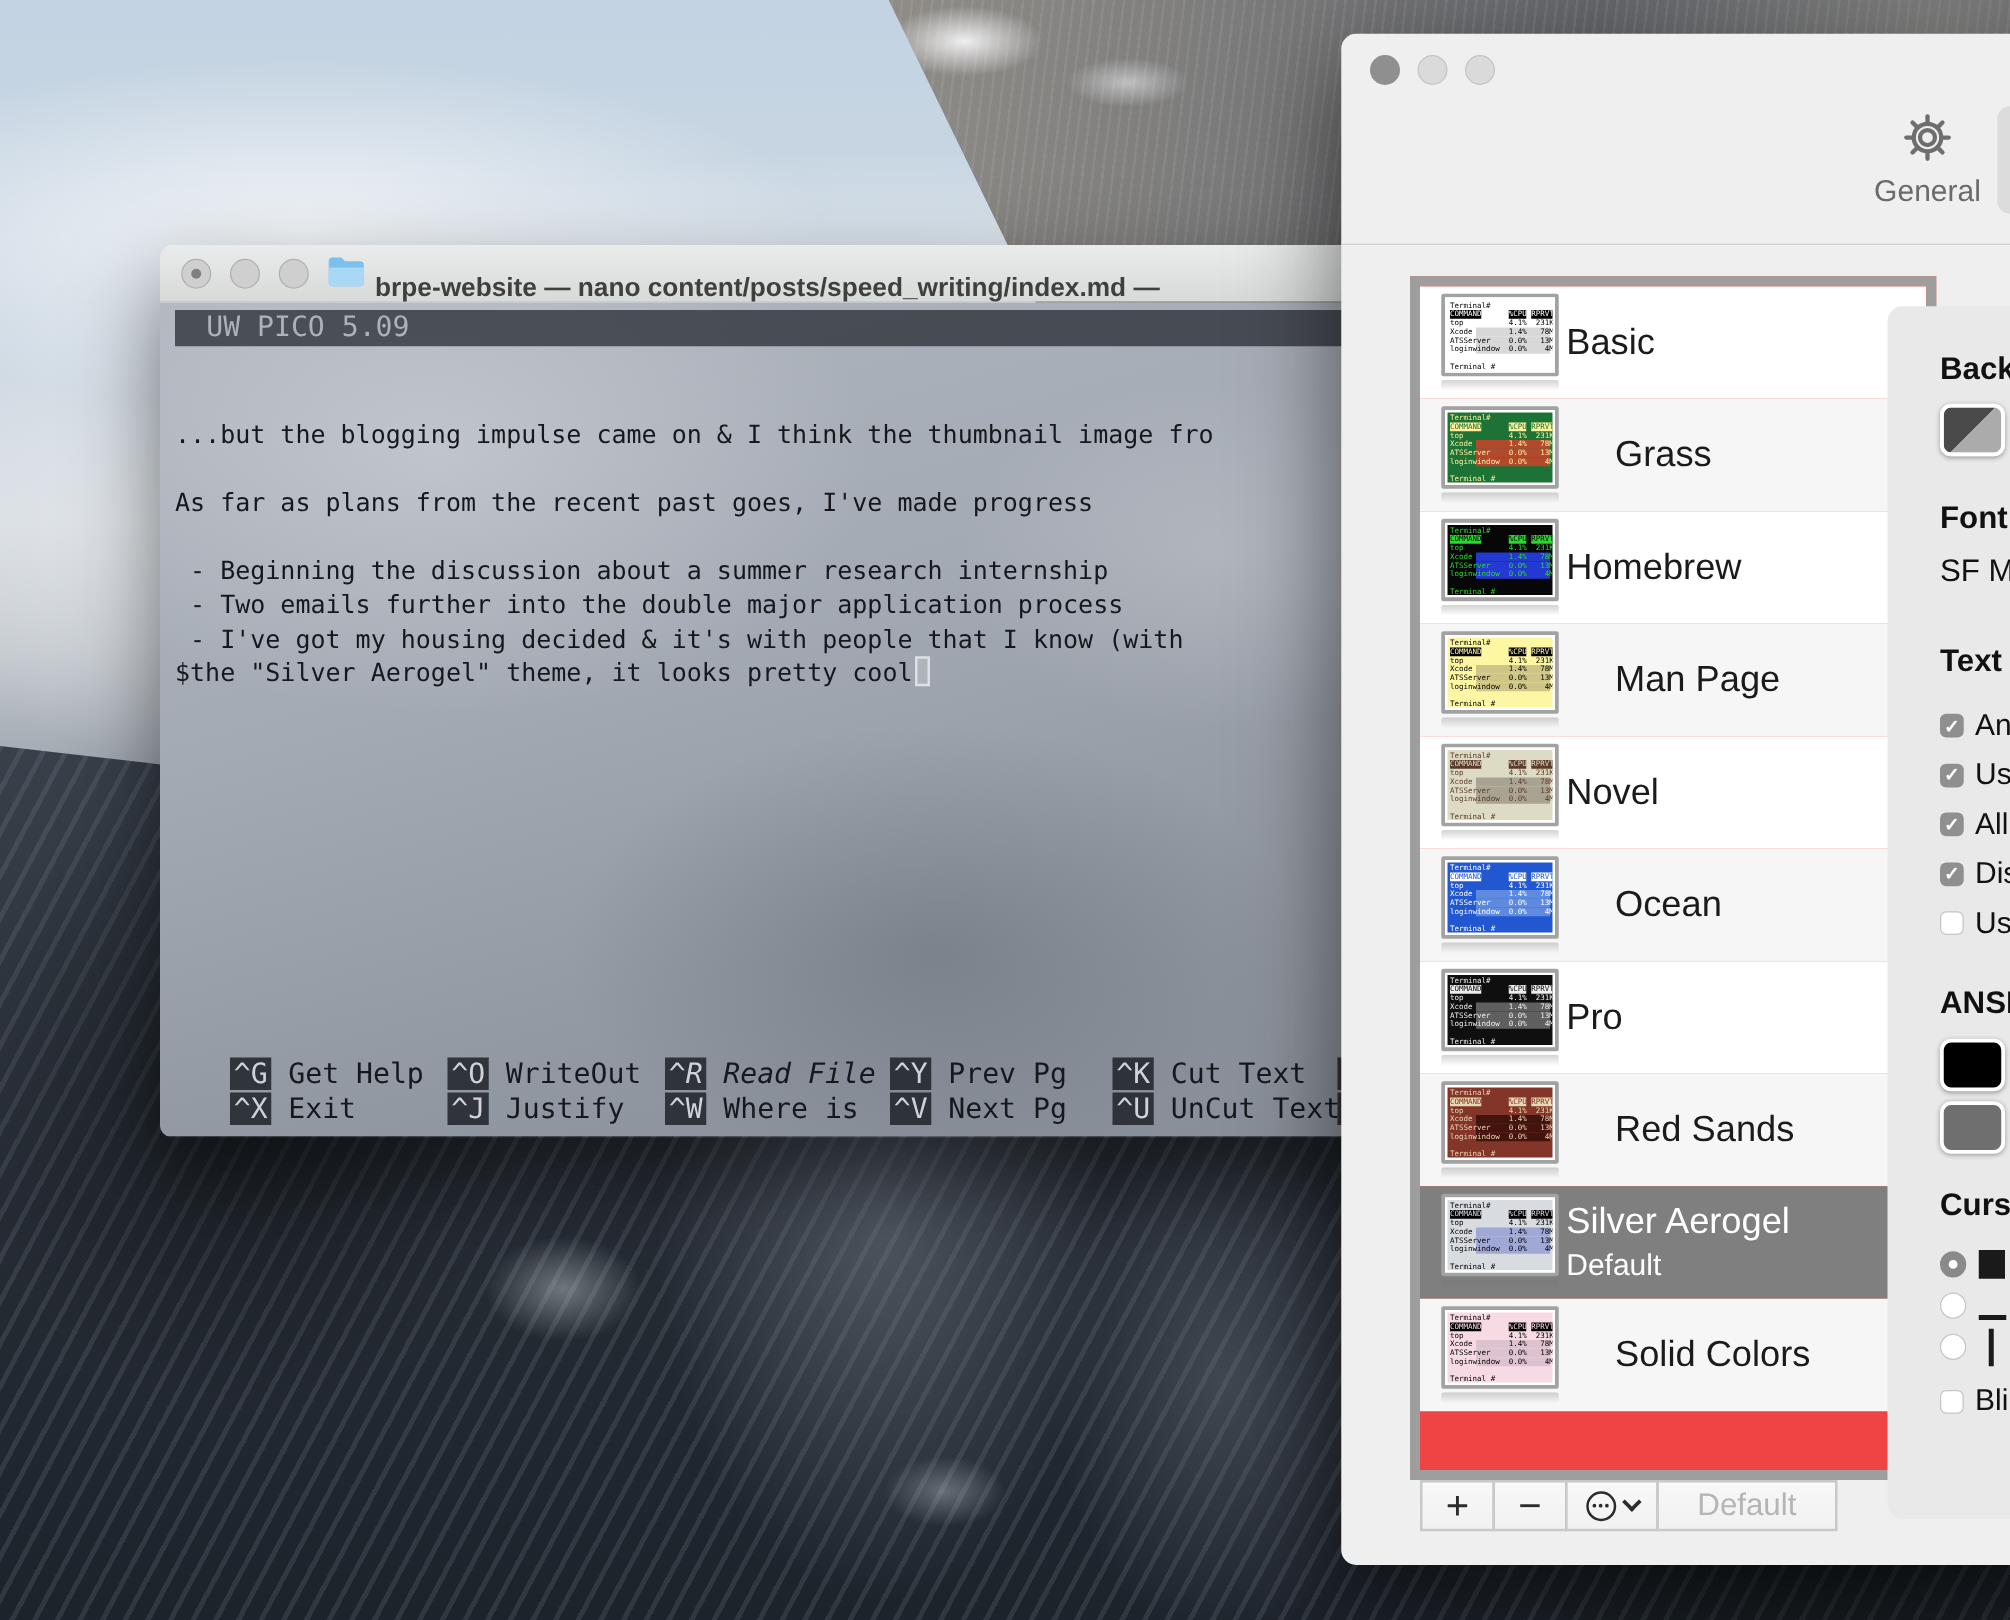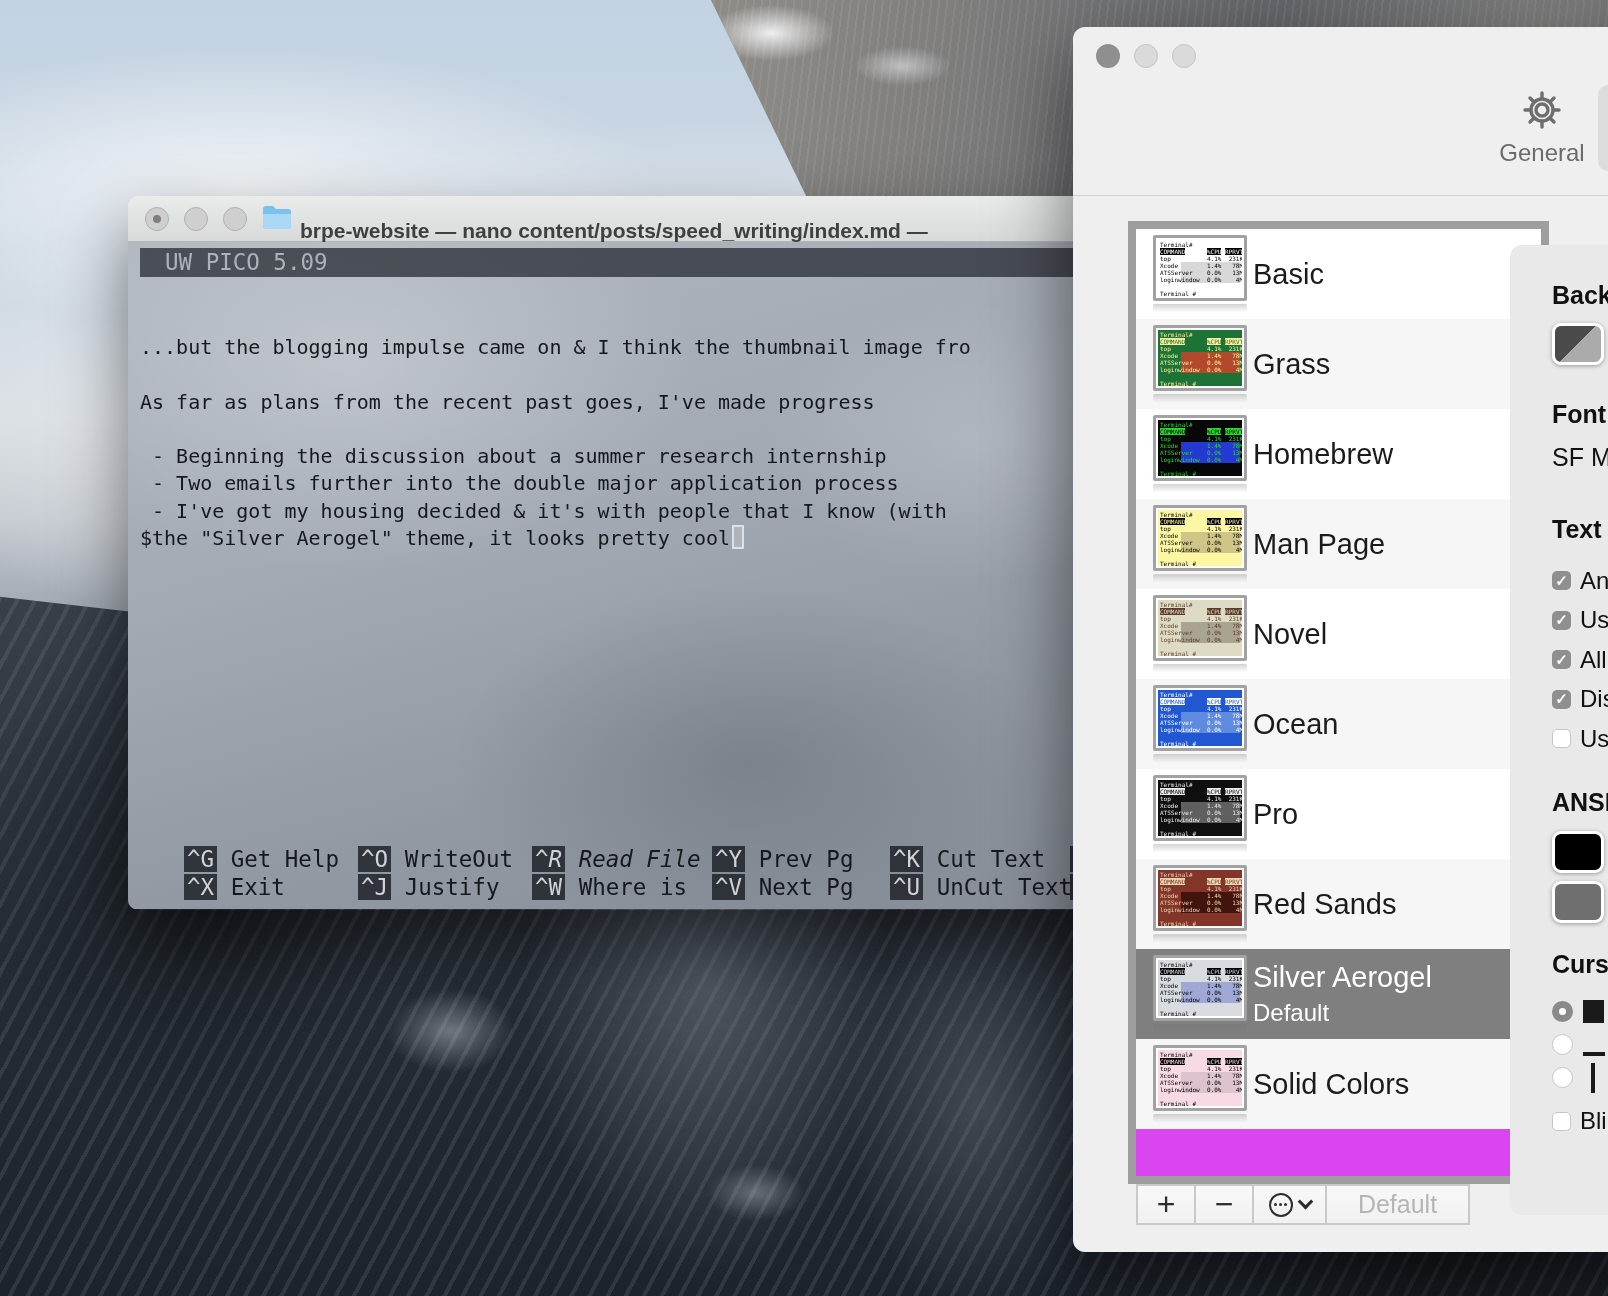--- a/index.html
+++ b/index.html
@@ -82,23 +82,23 @@
   .prefs .tl { width:24px; height:24px; top:17px; }
   .tl-close-p { left:23px; background:#8f8f8f; }
   .tl-min-p { left:61px; background:#dadada; border:1px solid #c4c4c4; }
   .tl-max-p { left:99px; background:#dadada; border:1px solid #c4c4c4; }
   .toolbar-item { position:absolute; left:419px; top:62px; width:100px; text-align:center; }
   .toolbar-item .tb-label { display:block; margin-top:4px; font-size:24px; color:#6b6b6b; }
   .tab-sliver { position:absolute; left:525px; top:58px; width:220px; height:86px;
     background:#dcdcdc; border-radius:10px; }
 
   .profiles-list { position:absolute; left:55px; top:194px; width:421px; height:963px;
-    border:8px solid #9e9e9e; background:#d946ef; overflow:hidden; }
+    border:8px solid #9e9e9e; background:#ef4444; overflow:hidden; }
   .profile-row { height:90px; display:flex; align-items:center; padding-left:17px; background:#fff; }
-  .profile-row.alt { background:#f6f6f6; }
+  .profile-row.alt { background:#f6f6f6;gap:39px; }
   .profile-row.selected { background:#7f7f7f; }
   .thumb-col { width:94px; flex:0 0 94px; display:flex; flex-direction:column; align-items:center; }
   .thumb-frame { width:94px; height:66px; border:3px solid #a2a2a2; border-radius:2px; background:#fff; }
   .thumb-screen { width:100%; height:100%; border:2px solid #fff; padding:1px 2px; overflow:hidden; }
   .tline { font-family:"DejaVu Sans Mono", monospace; font-size:6px; line-height:7px; white-space:pre; }
   .reflection { width:94px; height:10px; margin-top:3px; border-radius:2px;
     background:linear-gradient(180deg, rgba(110,110,110,.30), rgba(110,110,110,0) 85%); }
   .label-col { margin-left:6px; }
   .profile-label { font-size:29px; color:#1b1b1b; }
   .selected .profile-label { color:#fff; }

